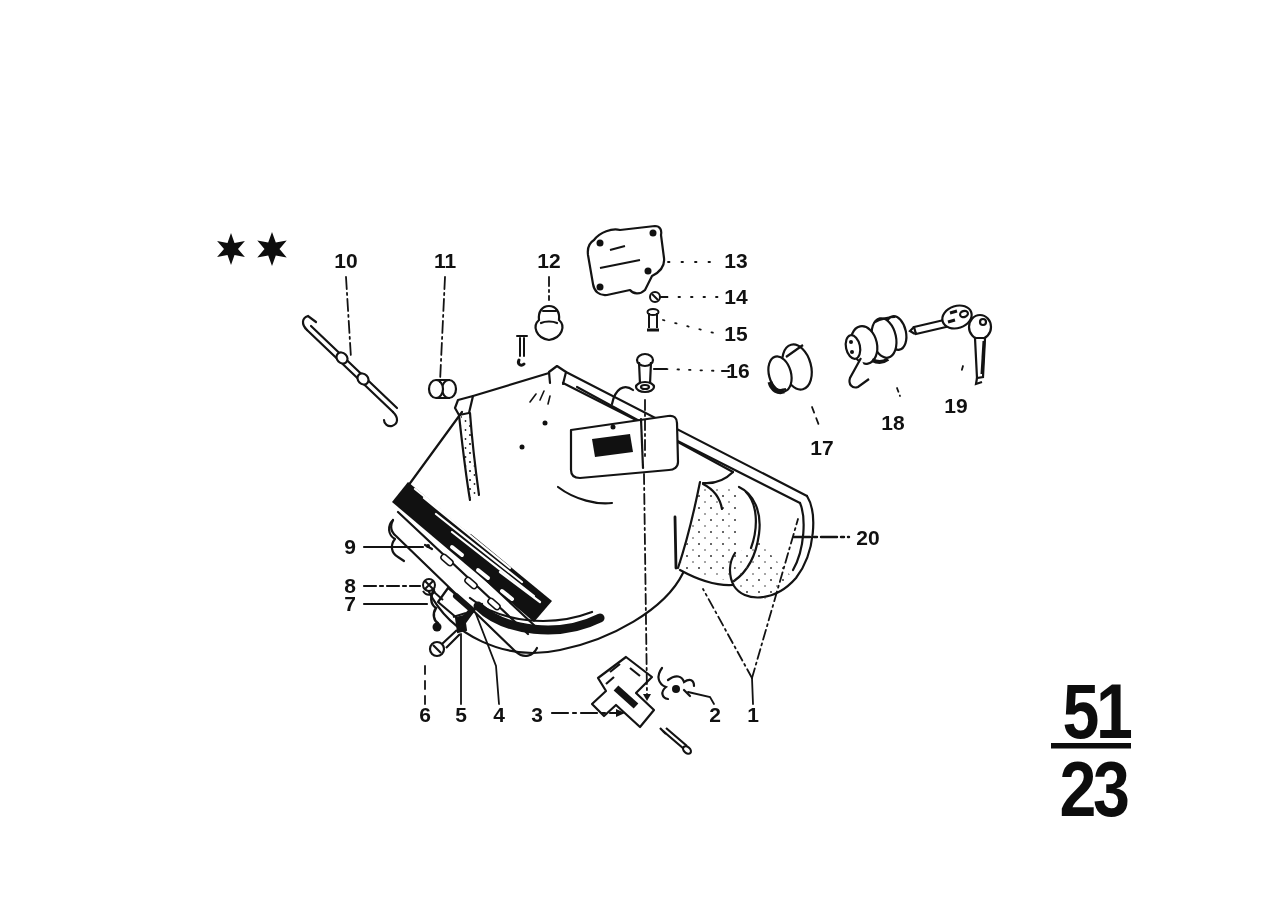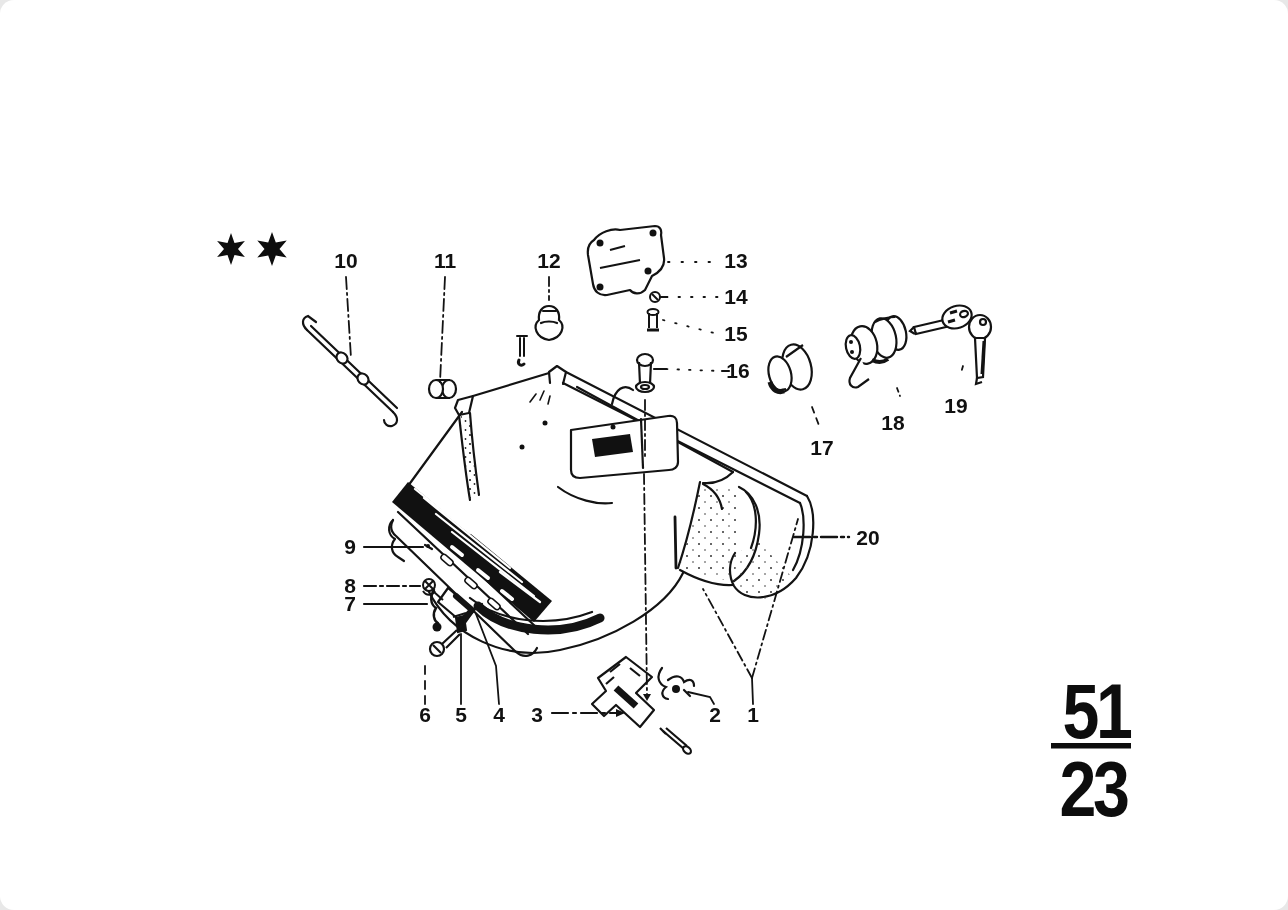--- a/index.html
+++ b/index.html
@@ -2,21 +2,20 @@
 <html><head>
 <meta charset="utf-8">
 <style>
   html,body{margin:0;padding:0;background:#e8e8e8;}
   .sheet{
     position:relative;
     width:1288px;height:910px;
     background:#ffffff;
     font-family:"Liberation Sans", sans-serif;
     overflow:hidden;
-    border-radius:14px;
   }
   svg{position:absolute;left:0;top:0;}
   .lbl{
     font-family:"Liberation Sans", sans-serif;
     font-weight:bold;
     font-size:21px;
     fill:#111;
   }
   .code{
     font-family:"Liberation Sans", sans-serif;

